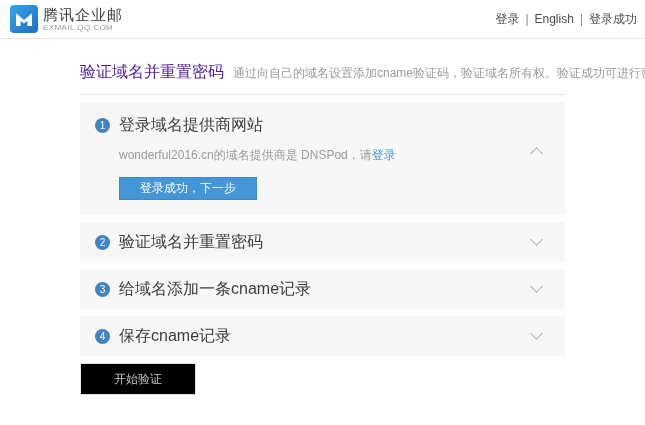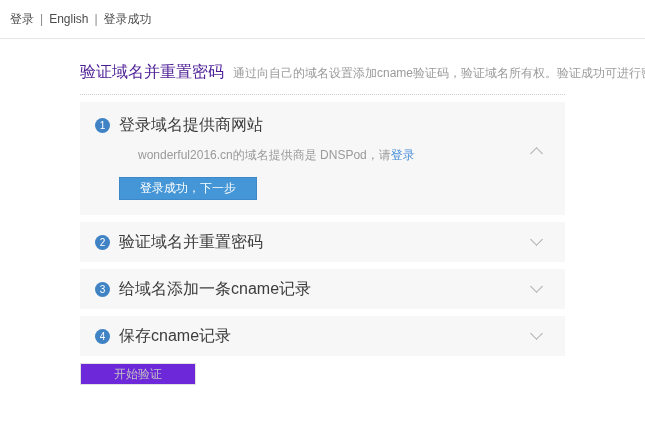--- a/index.html
+++ b/index.html
@@ -41,21 +41,21 @@
   .step-row { height: 40px; padding: 0 15px; cursor: pointer; }
   .step-expanded { padding: 13px 15px 15px 15px; }
   .step-badge {
     width: 15px; height: 15px; border-radius: 50%;
     background: #3f83c4; color: #fff;
     font-size: 10px; line-height: 15px; text-align: center;
     flex: 0 0 15px;
   }
   .step-title { font-size: 16px; color: #3c3c3c; margin-left: 9px; }
   .step-body { margin-left: 24px; }
-  .step-desc { font-size: 12px; color: #9a9a9a; margin-top: 11px; margin-left: 19px; }
+  .step-desc { font-size: 12px; color: #9a9a9a; margin-top: 11px; }
   .step-desc a { color: #4a90d9; text-decoration: none; }
   .chevron {
     position: absolute; right: 24px;
     width: 9px; height: 9px;
     border-right: 1px solid #adadad; border-bottom: 1px solid #adadad;
     cursor: pointer;
   }
   .chevron.up   { top: 47px; transform: rotate(-135deg); }
   .chevron.down { top: 13px; transform: rotate(45deg); }
 
@@ -66,33 +66,49 @@
     background: #4596d7; border: 1px solid #3c88c9;
     color: #fff; font-size: 12px;
     text-align: center; line-height: 21px;
     cursor: pointer;
     font-family: inherit;
   }
 
   .verify-btn {
     display: block;
     margin-top: 7px;
-    width: 116px; height: 22px;
-    background: #6d28d9; border: 1px solid #e2e2e2;
+    width: 116px; height: 32px;
+    background: #000000; border: 1px solid #e2e2e2;
     color: #c3c3c3; font-size: 12px;
     text-align: center; line-height: 20px;
     font-family: inherit;
   }
 </style>
 </head>
 <body>
 
 <div class="page">
 
   <div class="header">
+    <div class="logo-wrap">
+      <svg class="logo-icon" viewBox="0 0 28 28" aria-hidden="true">
+        <defs>
+          <linearGradient id="lg" x1="0" y1="0" x2="1" y2="1">
+            <stop offset="0" stop-color="#38a4e9"></stop>
+            <stop offset="1" stop-color="#1c6fc0"></stop>
+          </linearGradient>
+        </defs>
+        <rect width="28" height="28" rx="4" fill="url(#lg)"></rect>
+        <path d="M6 21 V8.3 L14 15 L22 8.3 V21 H17.4 V15.8 L14 18.6 L10.6 15.8 V21 Z" fill="#ffffff"></path>
+      </svg>
+      <div class="logo-text">
+        <span class="brand-name">腾讯企业邮</span>
+        <span class="brand-domain">EXMAIL.QQ.COM</span>
+      </div>
+    </div>
     <div class="header-links">
       <a href="#">登录</a>
       <span class="link-sep">|</span>
       <a href="#">English</a>
       <span class="link-sep">|</span>
       <a href="#">登录成功</a>
     </div>
   </div>
 
   <div class="main">

